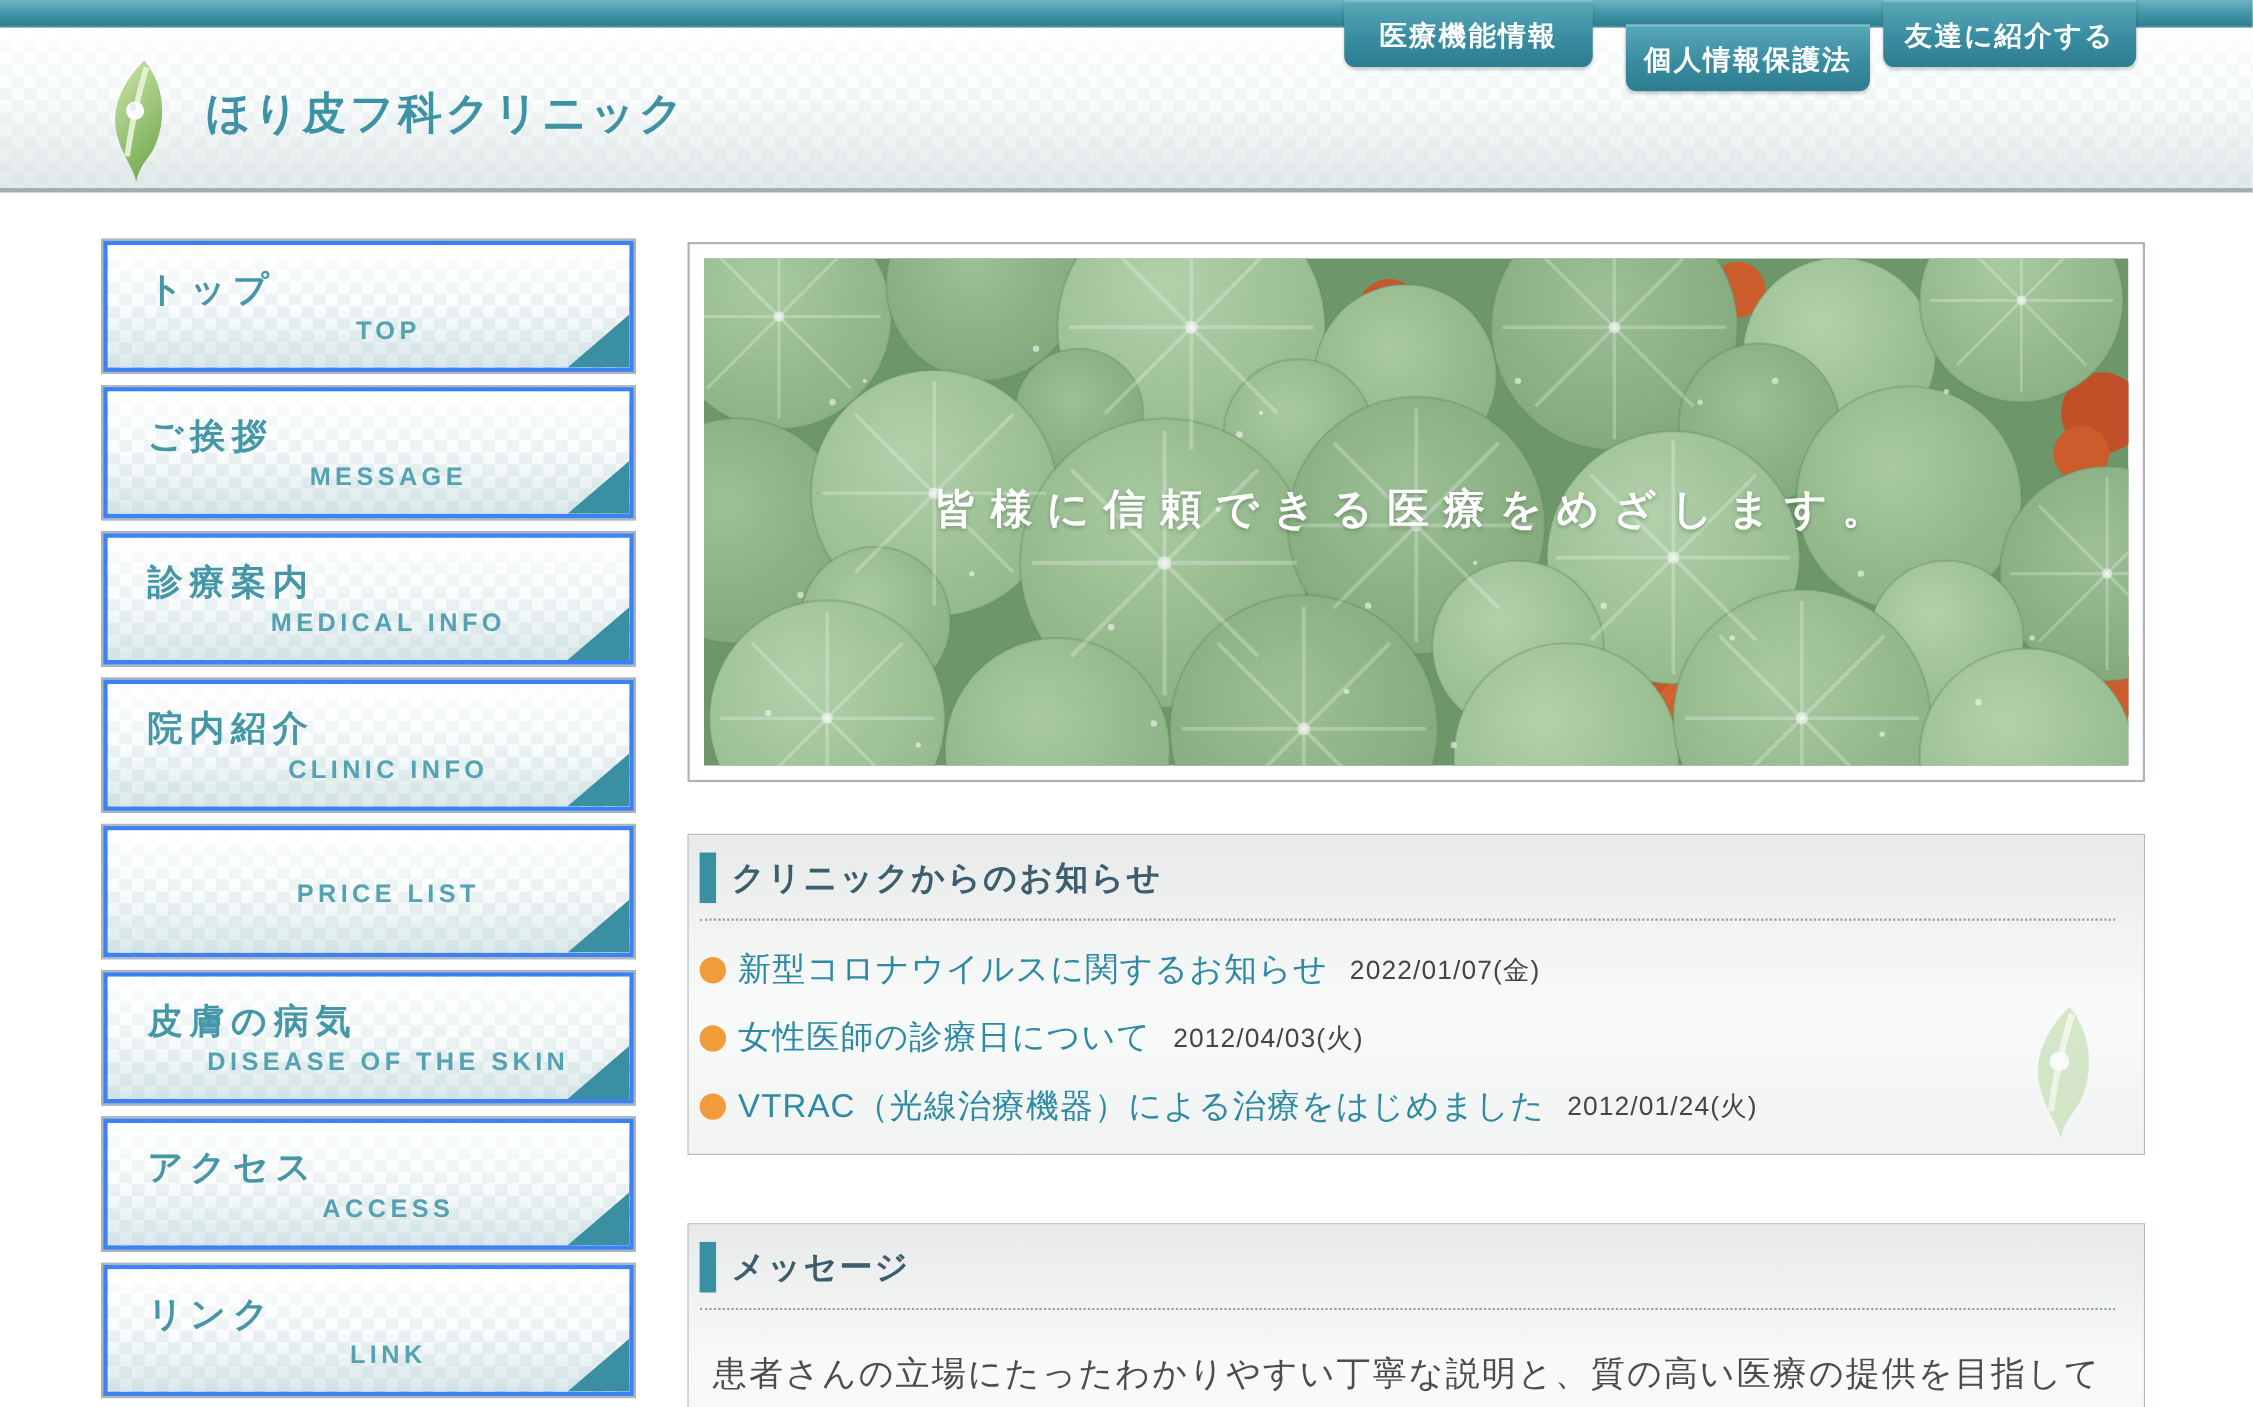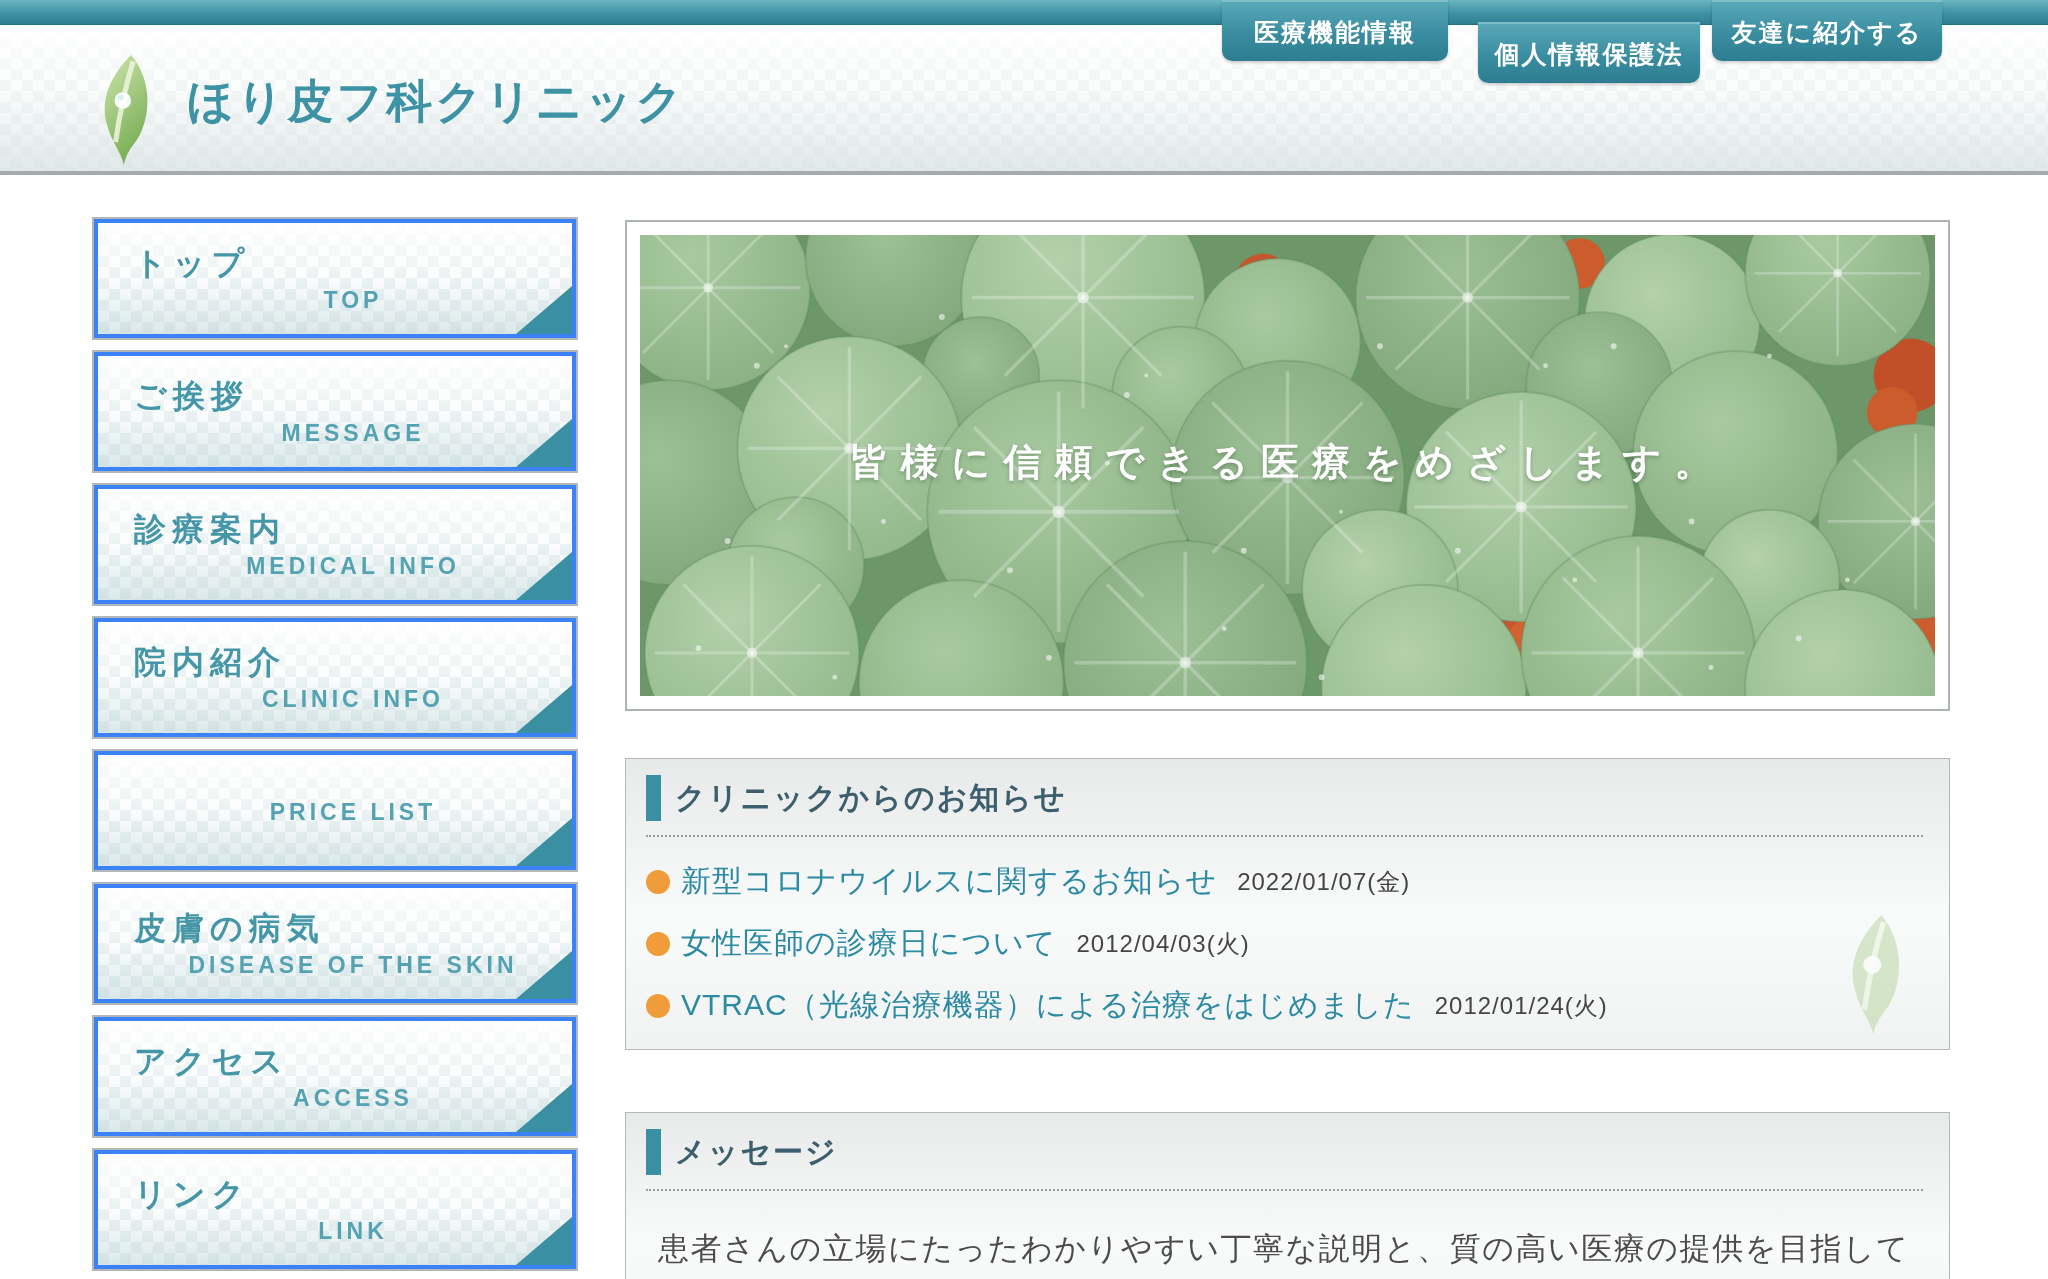--- a/index.html
+++ b/index.html
@@ -36,21 +36,21 @@
     background-image:
       linear-gradient(180deg, rgba(255,255,255,0.95) 0%, rgba(249,251,251,0.35) 45%, rgba(216,226,227,0.75) 100%),
       repeating-conic-gradient(#edf2f2 0% 25%, rgba(255,255,255,0) 0% 50%);
     background-size:auto, 22px 22px;
     border-bottom:4px solid #a4abab;
   }
   .logo { position:absolute; left:95px; top:28px; display:flex; align-items:center; cursor:pointer; }
   .logo-leaf { width:68px; height:116px; }
   .clinic-name {
     margin-left:24px; margin-top:-18px;
-    font-size:46px; font-weight:bold; color:#3d92a4; letter-spacing:3px;
+    font-size:40px; font-weight:bold; color:#3d92a4; letter-spacing:3px;
   }
 
   
   .sidebar { position:absolute; left:92px; top:217px; width:486px; }
   .menu-item {
     position:relative; width:486px; height:123px; margin-bottom:10px;
     border:2px solid #b2b7b7; background:#3b82f6; padding:4px; cursor:pointer;
   }
   .menu-inner {
     position:relative; width:100%; height:100%; overflow:hidden;
@@ -77,21 +77,21 @@
   .hero-slogan {
     position:absolute; left:0; top:50%; width:100%; transform:translateY(-56%);
     text-align:center; color:#ffffff; font-size:38px; font-weight:bold;
     letter-spacing:13px; text-shadow:0 2px 4px rgba(40,70,40,0.35); white-space:nowrap;
   }
 
   .panel {
     position:absolute; left:625px; width:1325px;
     border:1px solid #b3b8b8;
     background:linear-gradient(180deg,#e8eaea 0%,#f9fafa 55%,#f1f3f3 100%);
-    padding:16px 26px 0 20px;
+    padding:16px 26px 0 10px;
   }
   .panel-news { top:758px; height:292px; }
   .panel-message { top:1112px; height:240px; }
   .section-head { display:flex; align-items:center; }
   .section-bar { width:15px; height:46px; background:#3a8fa3; flex:0 0 auto; }
   .section-title {
     margin-left:14px; font-size:30px; font-weight:bold; color:#3c5e6d; letter-spacing:2px;
   }
   .dotted { margin-top:14px; border-bottom:2px dotted #989d9d; height:0; }
 

